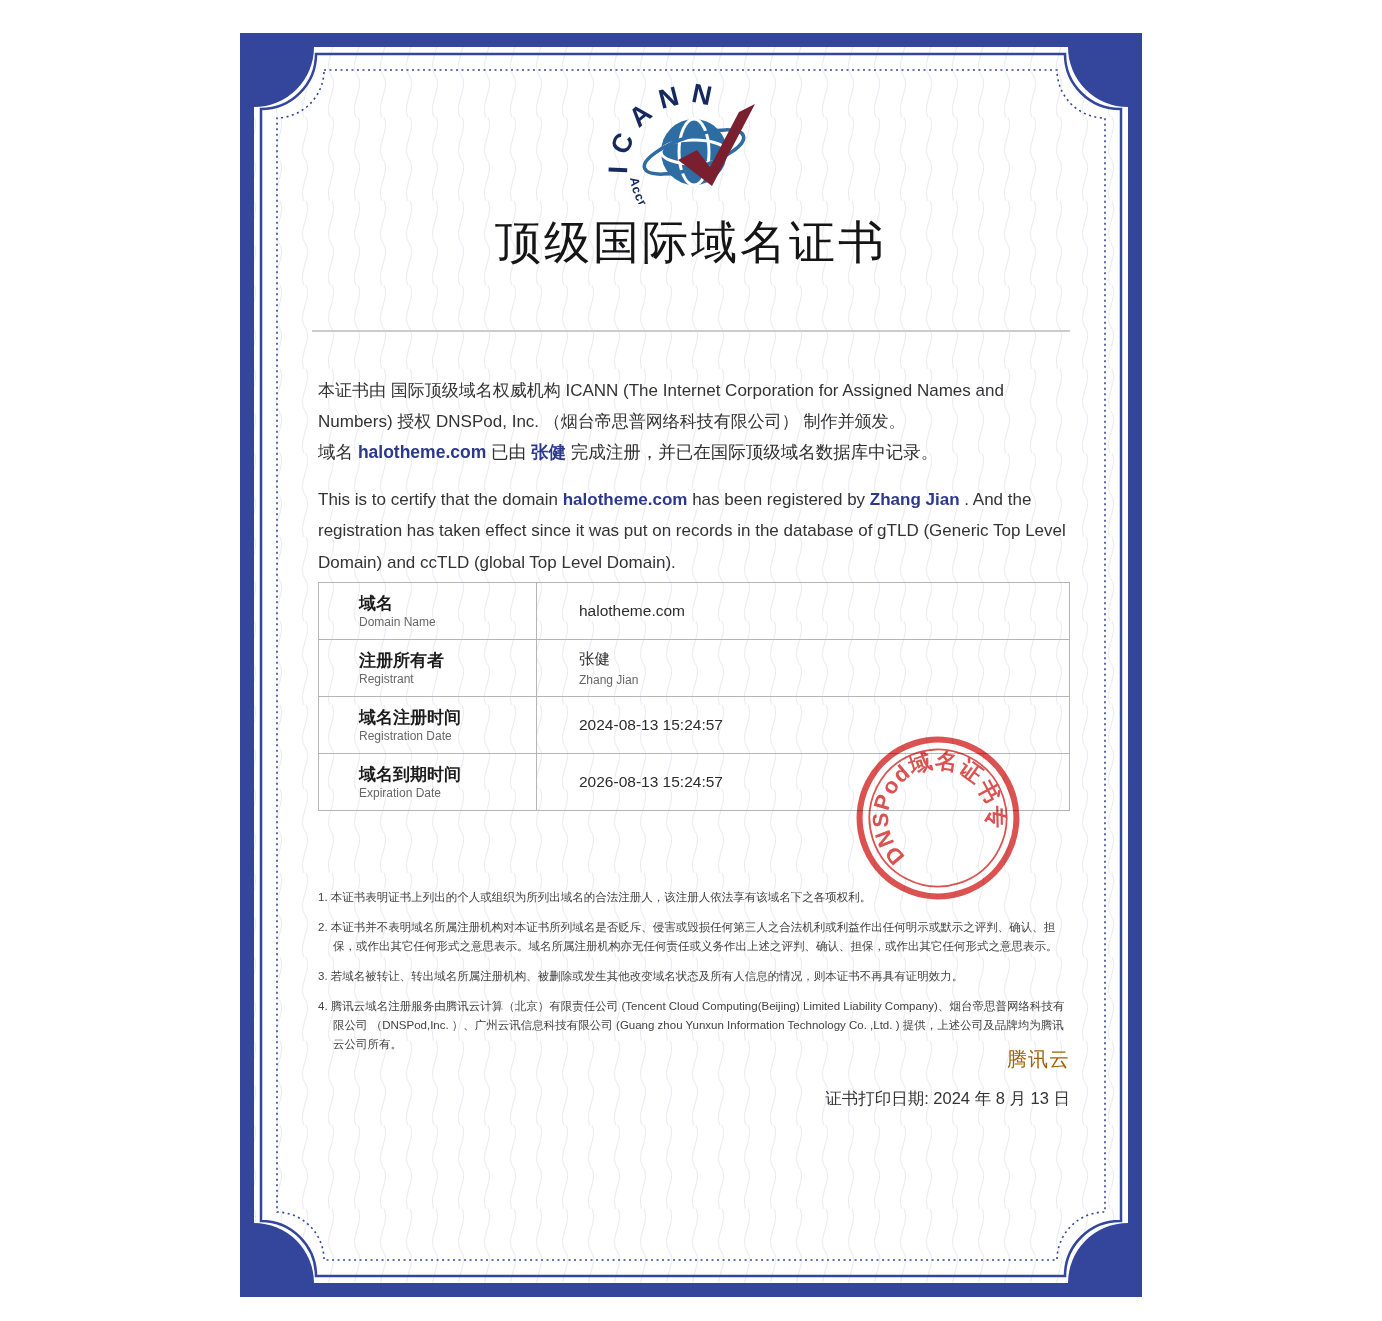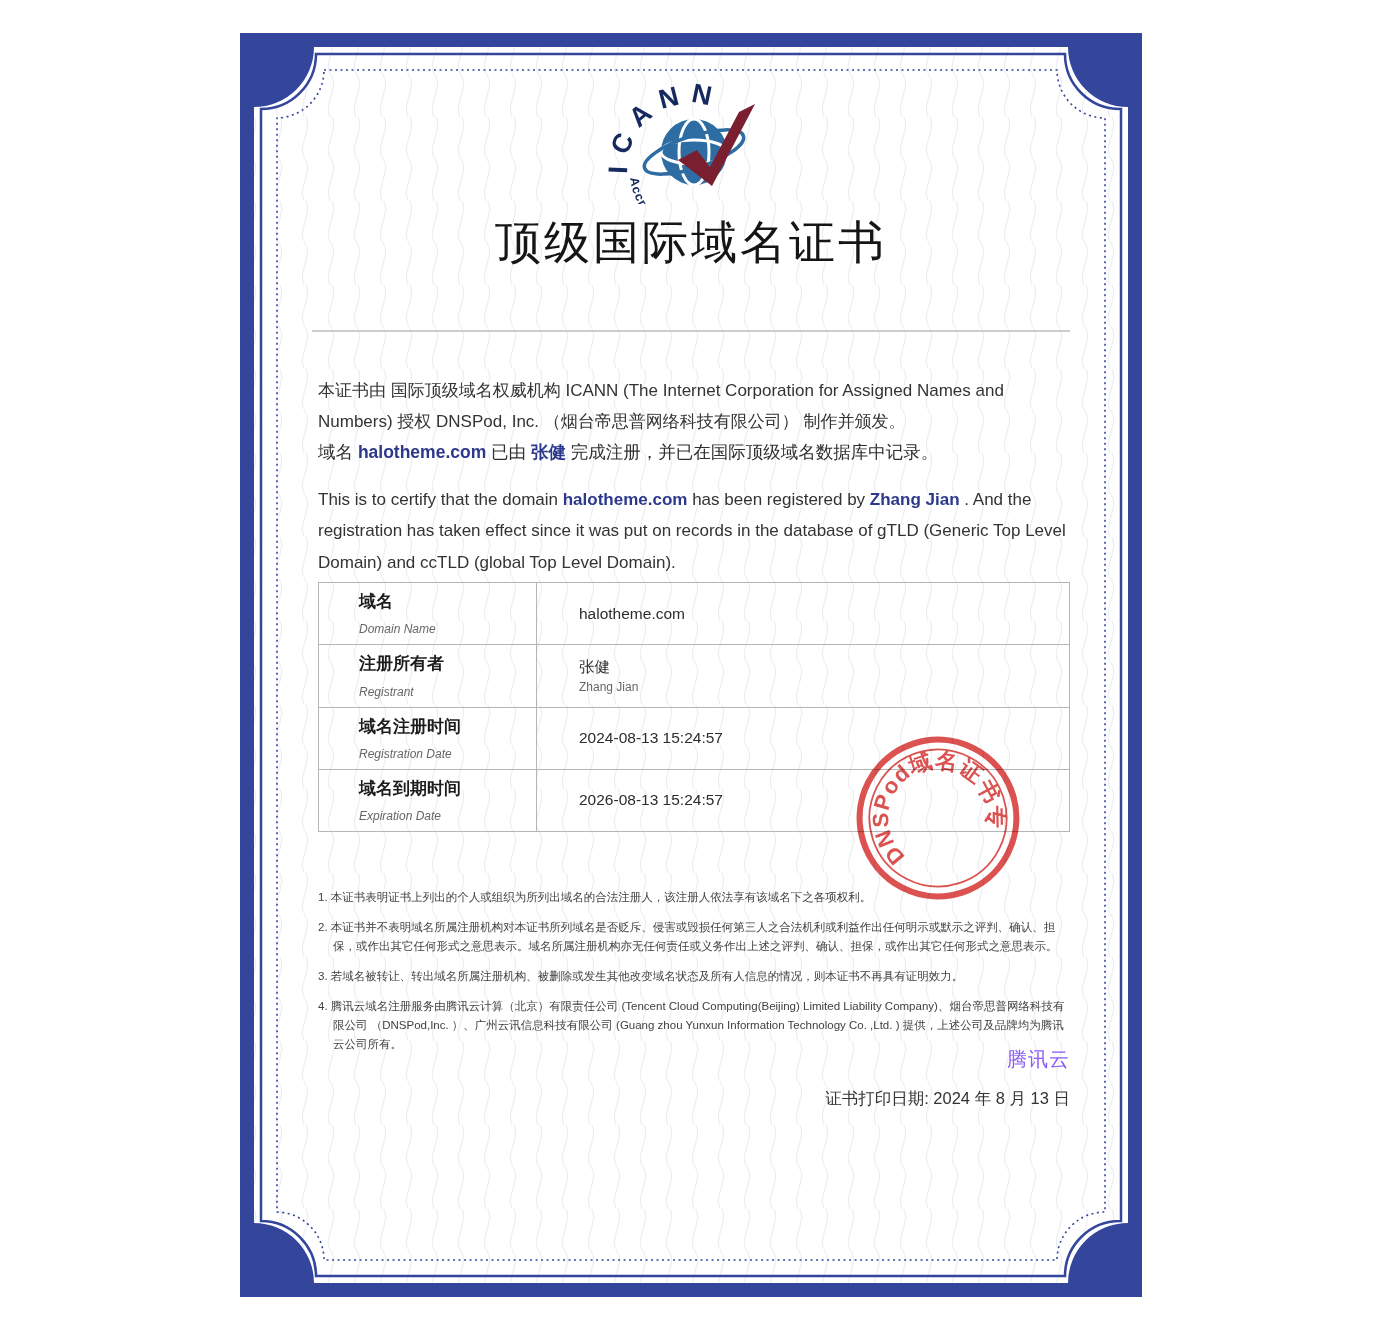--- a/index.html
+++ b/index.html
@@ -24,30 +24,30 @@
   .p-en { top:484px; }
   .hl { color:#2c388c; font-weight:bold; }
 
   .cert-table { position:absolute; left:318px; top:582px; width:752px;
                 border-collapse:collapse; table-layout:fixed; }
   .cert-table td { border:1px solid #b5b5b5; vertical-align:middle; }
   .cert-table td.lbl { width:218px; padding:8px 10px 8px 40px; }
   .cert-table td.val { padding:8px 10px 8px 42px; }
   .cert-table tr { height:57px; }
   .lbl-cn { font-size:17px; font-weight:bold; color:#1c1c1c; line-height:1.25; }
-  .lbl-en { font-size:12px; color:#666; margin-top:10px;font-style:italic; }
+  .lbl-en { font-size:12px; color:#666; margin-top:1px; }
   .val-main { font-size:15.5px; color:#2c2c2c; line-height:1.3; }
   .val-sub { font-size:12px; color:#666; margin-top:3px; }
 
   .notes { position:absolute; left:318px; top:888px; width:756px; color:#414141;
            font-size:11.5px; line-height:1.65; }
   .note { padding-left:15px; text-indent:-15px; margin-bottom:11px; }
 
   .issuer { position:absolute; left:670px; top:1046px; width:400px; text-align:right;
-            font-size:20px; color:#8b5cf6; letter-spacing:1px; }
+            font-size:20px; color:#a16207; letter-spacing:1px; }
   .print-date { position:absolute; left:670px; top:1088px; width:400px; text-align:right;
                 font-size:16.5px; color:#333; }
 
   .stamp { position:absolute; left:849px; top:729px; width:178px; height:178px;
            mix-blend-mode:multiply; opacity:0.92; }
 </style>
 </head>
 <body>
 
 <div class="page">

